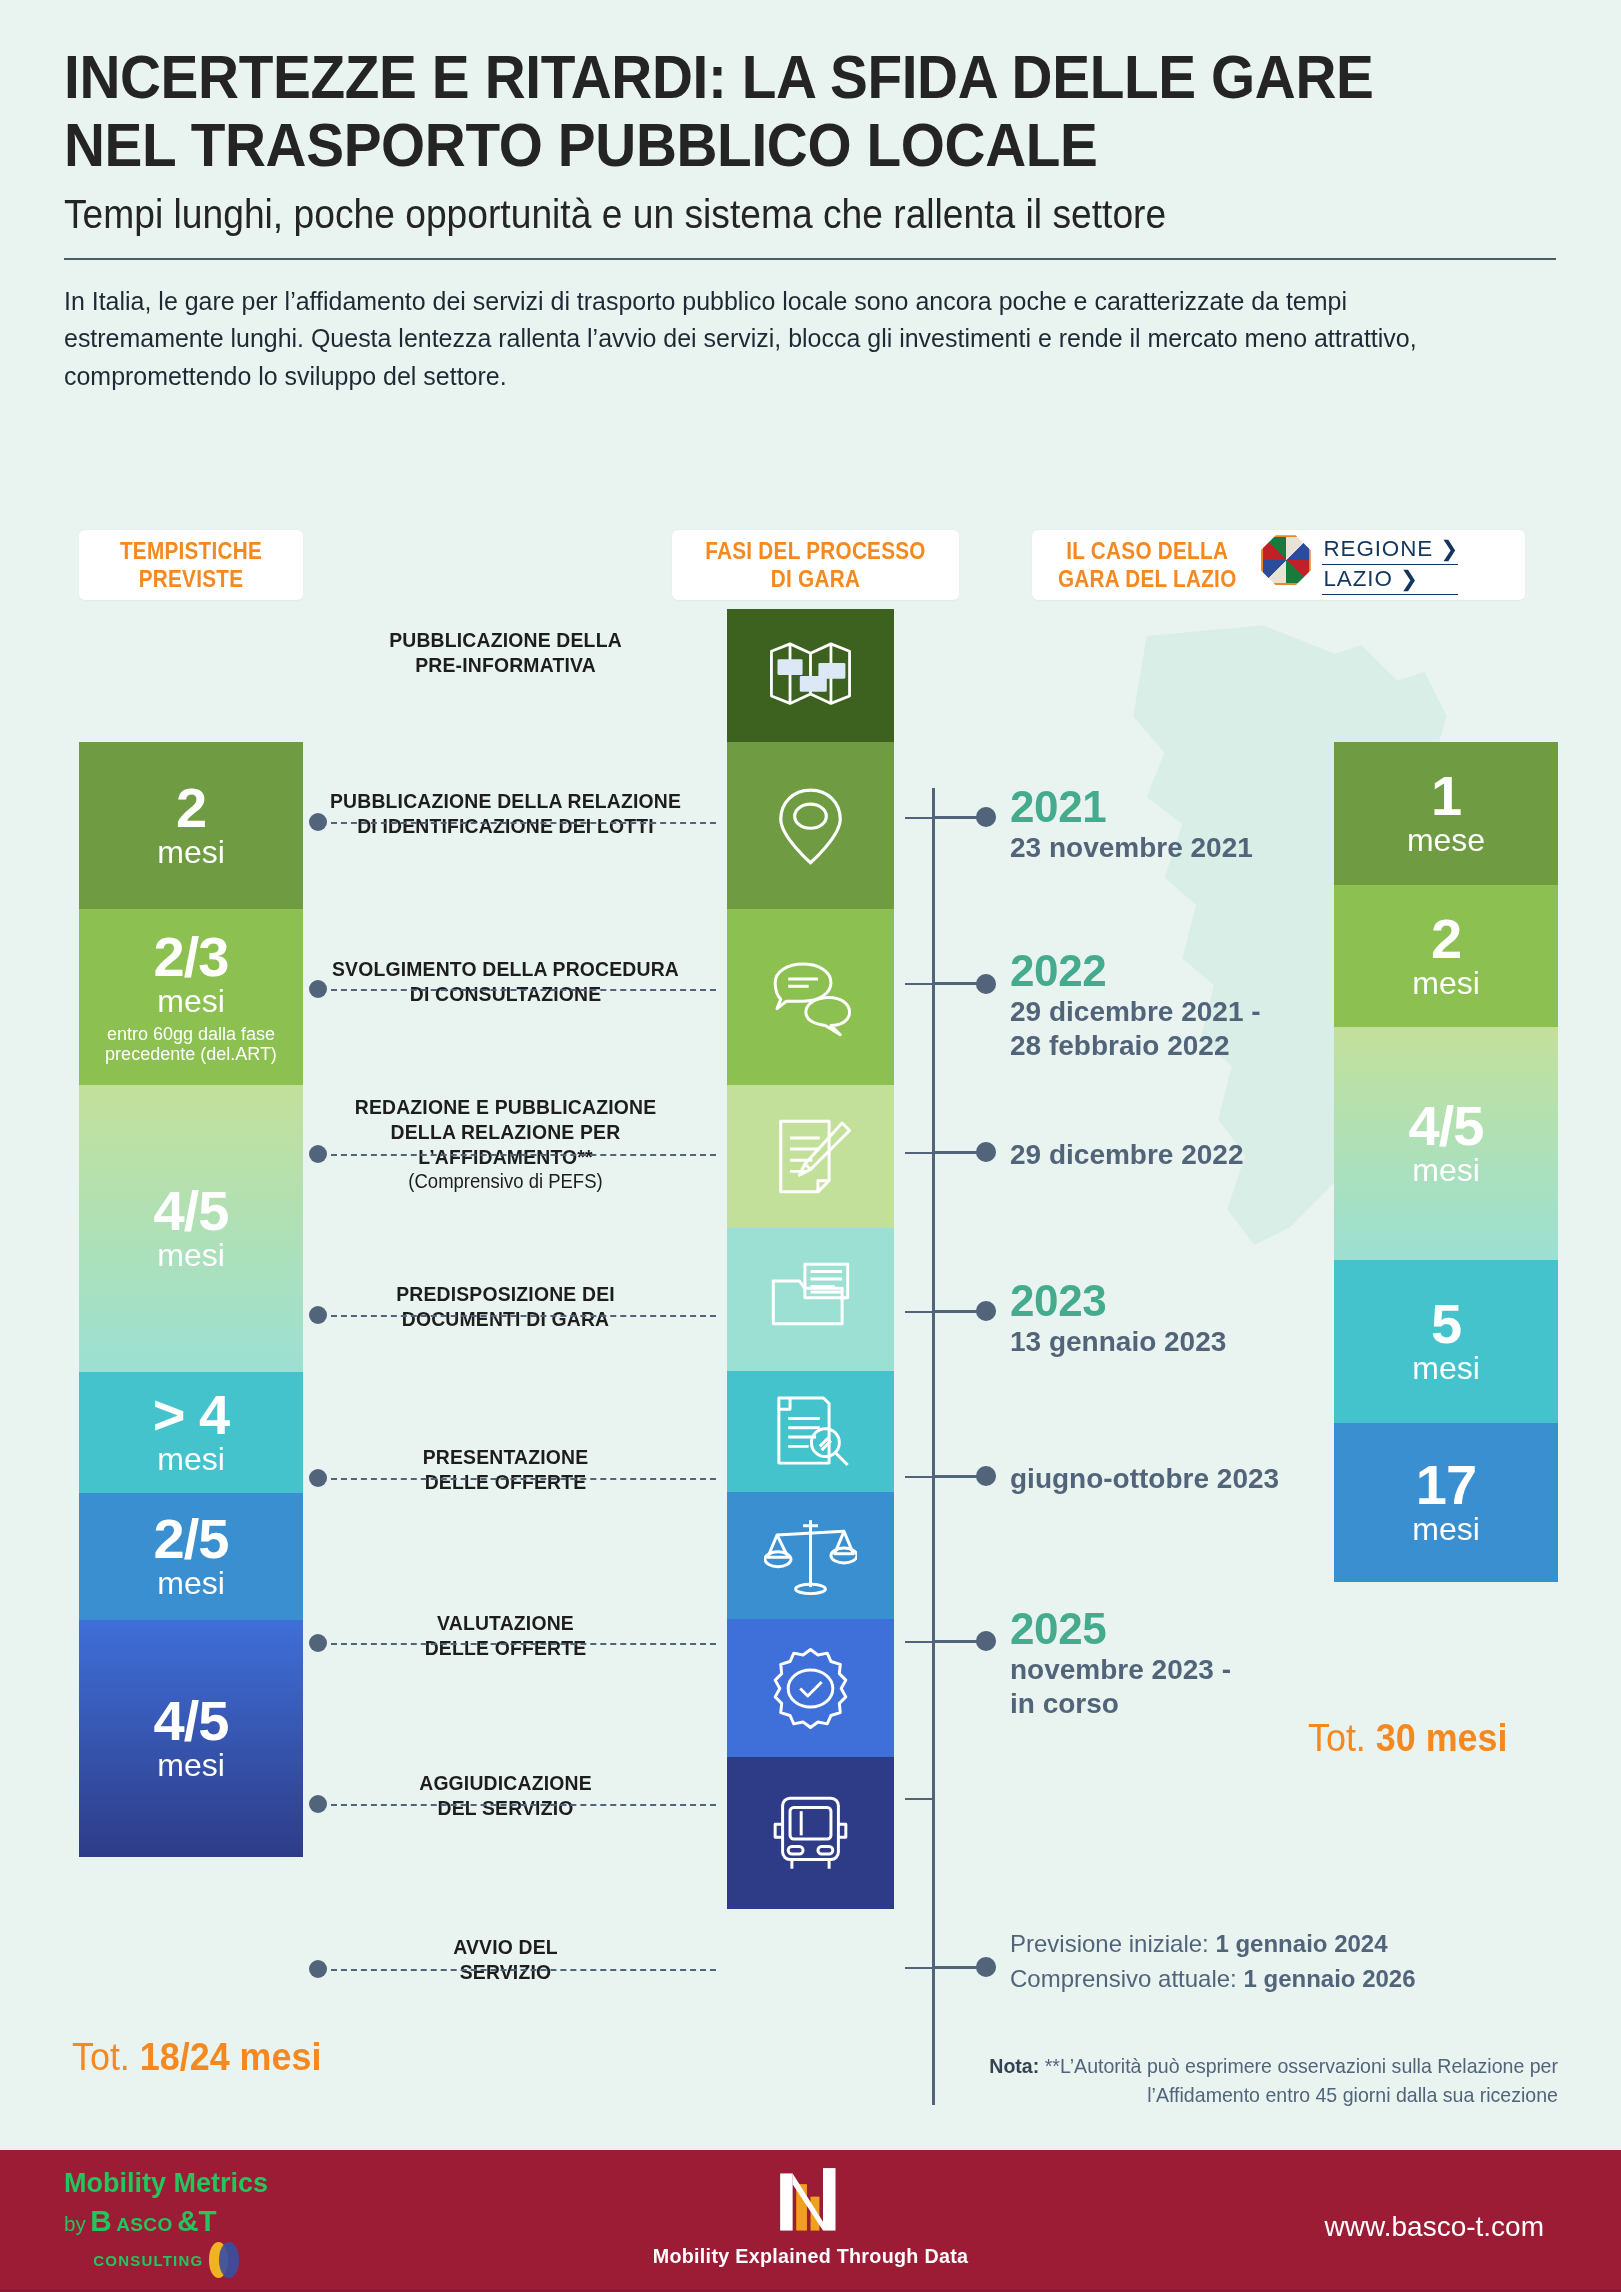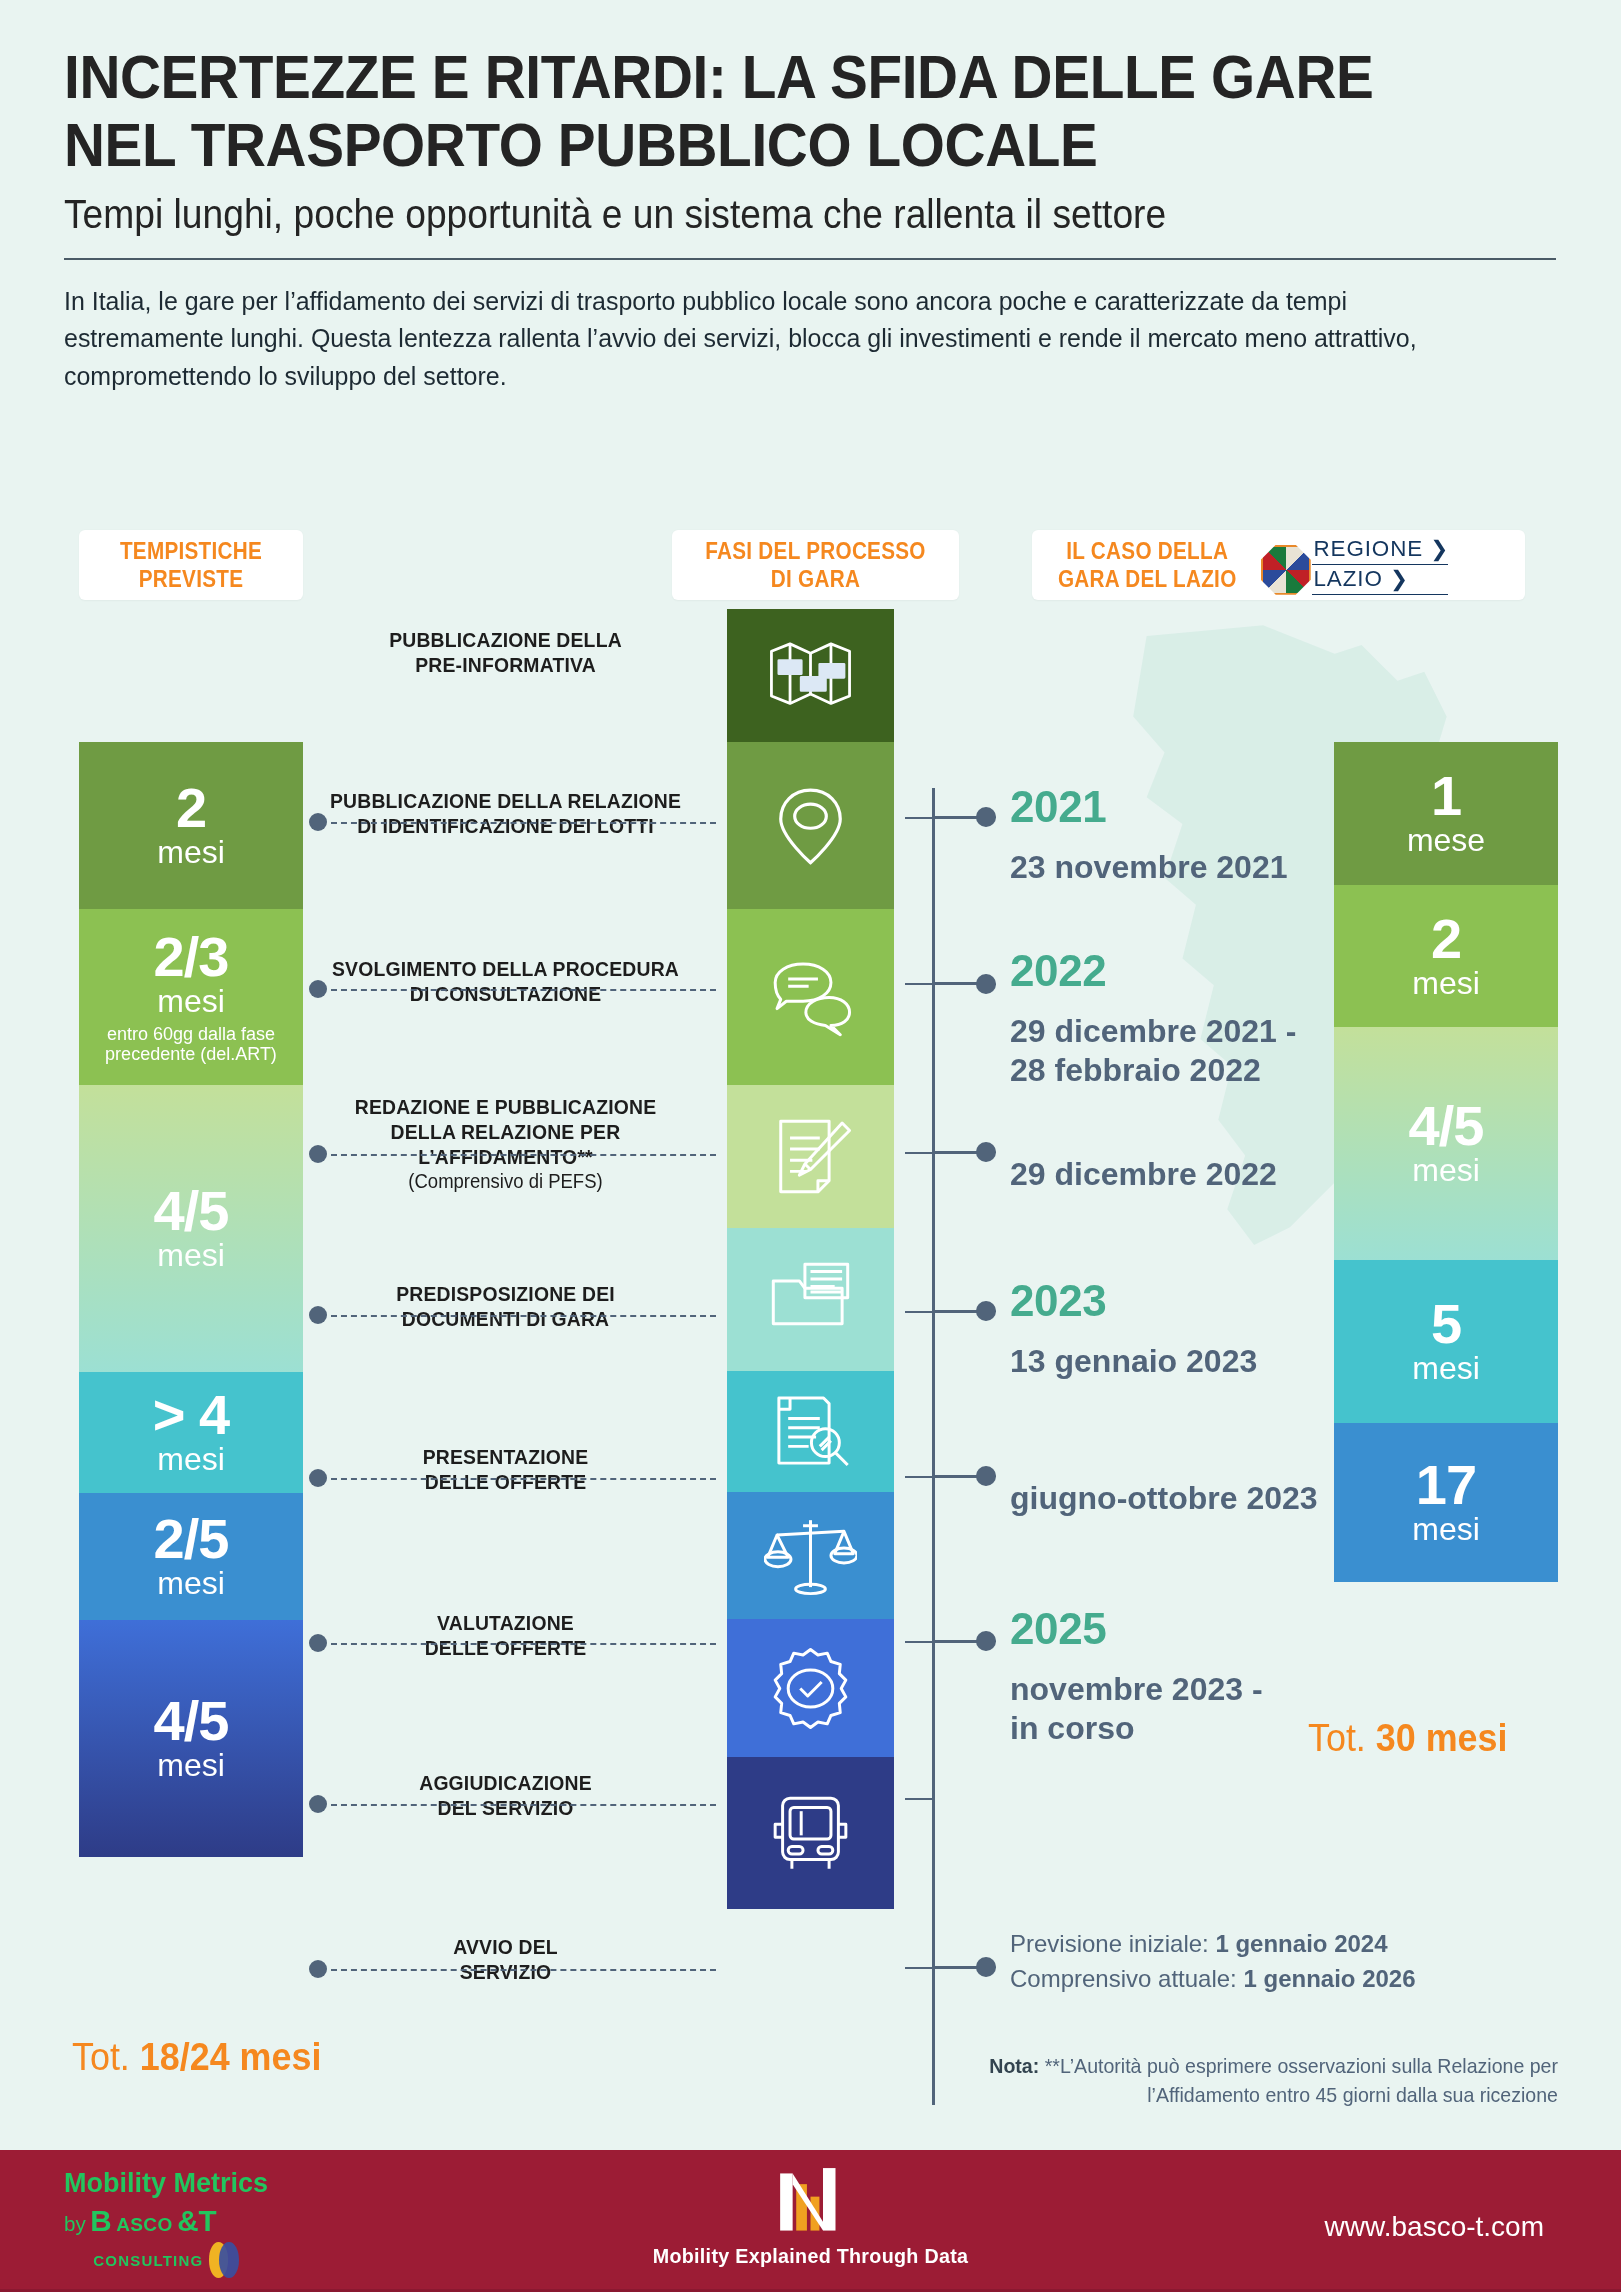--- a/index.html
+++ b/index.html
@@ -71,21 +71,21 @@
     text-align: center;
     text-transform: uppercase;
     transform: scaleX(0.9);
   }
   #pill-left   { left: 79px;  top: 530px; width: 224px; height: 70px; }
   #pill-mid    { left: 672px; top: 530px; width: 287px; height: 70px; }
   #pill-right  { left: 1032px;top: 530px; width: 493px; height: 70px;
                  justify-content: flex-start; padding-left: 16px; gap: 14.3px; }
 
   
-  .lazio-logo { display: flex; align-items: flex-end; gap: 1px; }
+  .lazio-logo { display: flex; align-items: flex-start; gap: 11px; }
   .lazio-emblem {
     width: 50px; height: 50px;
     background:
       conic-gradient(from 45deg,
         #2b4b9b 0deg 45deg, #c02026 45deg 90deg,
         #1a7a3c 90deg 135deg, #e8e3d5 135deg 180deg,
         #2b4b9b 180deg 225deg, #c02026 225deg 270deg,
         #1a7a3c 270deg 315deg, #e8e3d5 315deg 360deg);
     border: 2.7px solid #e8892a;
     clip-path: polygon(30% 0,70% 0,100% 30%,100% 70%,70% 100%,30% 100%,0 70%,0 30%);
@@ -208,22 +208,22 @@
     position: absolute; left: 935px; height: 2.7px; background: #51647a; width: 45px;
   }
   .tl-item { position: absolute; left: 1010px; }
   .tl-year {
     font-family: "Liberation Sans", sans-serif;
     font-weight: 700; font-size: 44px; line-height: 1.0;
     color: #45ab8e; letter-spacing: -0.4px;
   }
   .tl-date {
     font-family: "Liberation Sans", sans-serif;
-    font-weight: 700; font-size: 32px; line-height: 1.22;
-    color: #51647a; margin-top: 19px; white-space: pre-line;
+    font-weight: 700; font-size: 28px; line-height: 1.22;
+    color: #51647a; margin-top: 2px; white-space: pre-line;
   }
 
   
   #forecast {
     position: absolute; left: 1010px; top: 1927px;
     font-family: "Liberation Sans", sans-serif;
     font-size: 24px; line-height: 1.45; color: #51647a;
   }
   #forecast b { font-weight: 700; }
 

